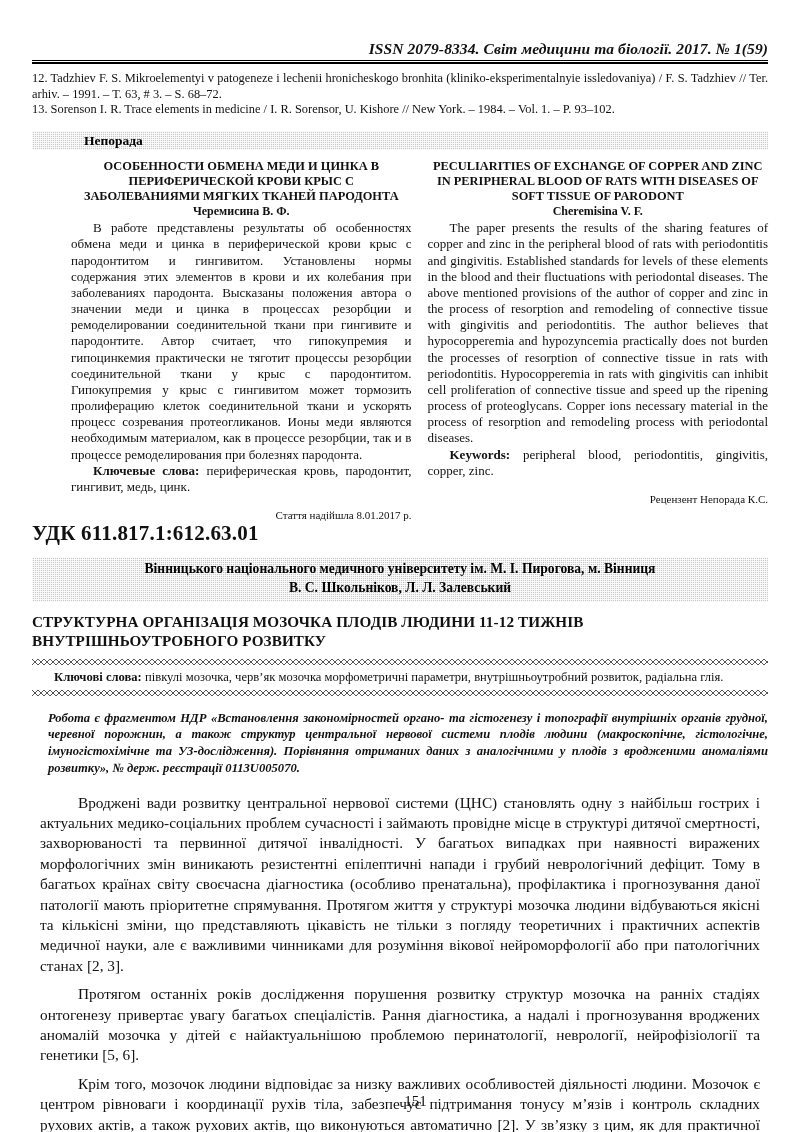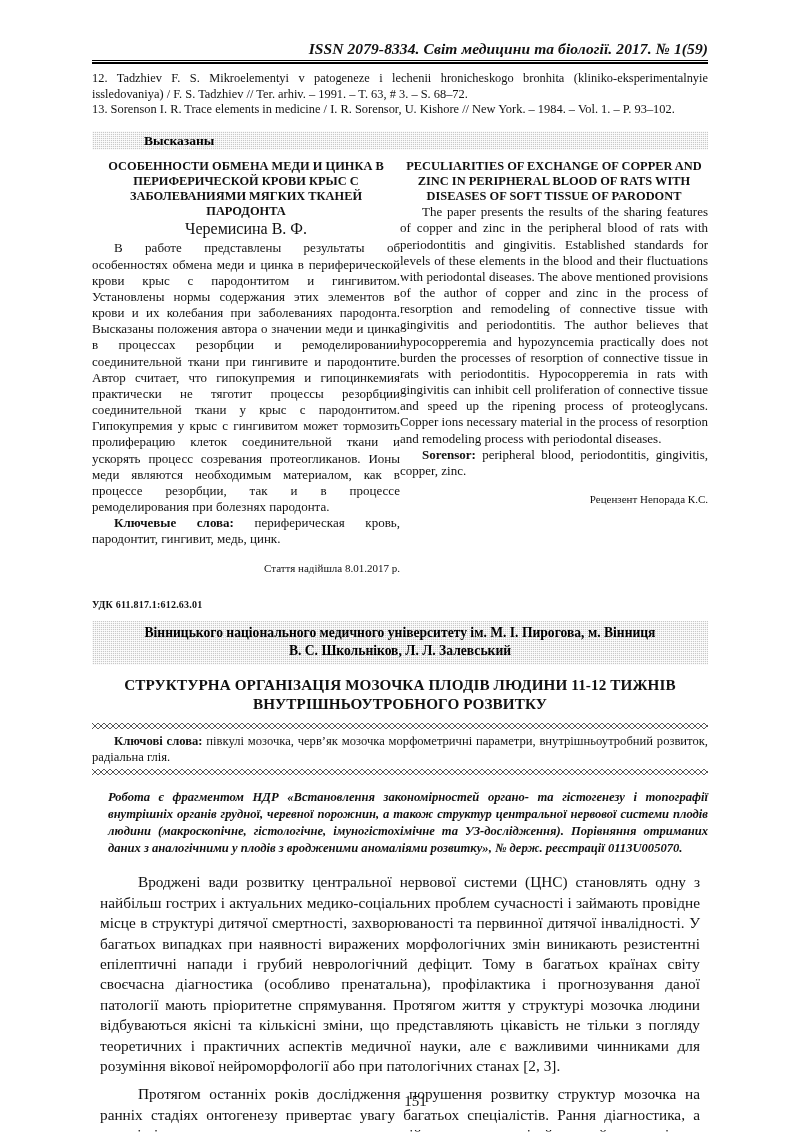--- a/index.html
+++ b/index.html
@@ -13,21 +13,21 @@
     font-family: "Liberation Serif", "DejaVu Serif", serif;
     color: #111111;
     position: relative;
     overflow: hidden;
   }
   .page {
     position: relative;
     width: 800px;
     height: 1132px;
     box-sizing: border-box;
-    padding: 0 92px;
+    padding: 0 32px;
   }
 
   
   .running-head {
     padding-top: 40px;
     text-align: right;
     font-style: italic;
     font-weight: bold;
     font-size: 15.5px;
     letter-spacing: 0.1px;
@@ -66,76 +66,77 @@
     margin-top: 13px;
     height: 19px;
     line-height: 19px;
     font-size: 13.5px;
     padding-left: 52px;
   }
 
   
   .abstracts {
     display: flex;
+    gap: 16px;
     margin-top: 9px;
+    margin-left: 39px;
   }
   .abs-col {
     flex: 1 1 0;
     min-width: 0;
   }
   .abs-title {
     text-align: center;
     font-weight: bold;
     font-size: 12.4px;
     line-height: 1.22;
     text-transform: none;
   }
   .abs-author {
     text-align: center;
-    font-weight: normal;
-    font-size: 16px;
+    font-weight: bold;
+    font-size: 12px;
     line-height: 1.25;
     margin-bottom: 1px;
   }
   .abs-body {
     font-size: 13px;
     line-height: 1.245;
     text-align: justify;
     margin: 0;
   }
   .abs-body + .abs-body { margin-top: 0; }
   .indent { text-indent: 22px; }
   .kw { font-weight: bold; }
   .abs-foot {
     text-align: right;
     font-size: 11px;
     margin-top: 14px;
   }
 
   
   .udc {
-    margin-top: 25px;
-    font-weight: bold;
-    font-size: 10px;
+    font-weight: bold;
+    font-size: 21px;
     letter-spacing: 0.2px;
   }
 
   
   .band-authors {
     margin-top: 11px;
     padding: 3px 6px 4px 6px;
     text-align: center;
     font-size: 13.6px;
     line-height: 1.38;
   }
 
   
   .art-title {
     margin-top: 10px;
-    text-align: center;
+    text-align: left;
     font-weight: bold;
     font-size: 15.2px;
     line-height: 1.27;
     letter-spacing: 0.1px;
   }
 
   
   .wavy {
     height: 6px;
     margin: 9px 0 4px 0;
@@ -194,36 +195,37 @@
 <div class="page">
 
   <div class="running-head">ISSN 2079-8334. Світ медицини та біології. 2017. № 1(59)</div>
   <div class="rule-double"></div>
 
   <div class="refs">
     <p>12. Tadzhiev F. S. Mikroelementyi v patogeneze i lechenii hronicheskogo bronhita (kliniko-eksperimentalnyie issledovaniya) / F. S. Tadzhiev // Ter. arhiv. – 1991. – T. 63, # 3. – S. 68–72.</p>
     <p>13. Sorenson I. R. Trace elements in medicine / I. R. Sorensor, U. Kishore // New York. – 1984. – Vol. 1. – P. 93–102.</p>
   </div>
 
-  <div class="band band-referaty">Высказаны</div>
+  <div class="band band-referaty">Непорада</div>
 
   <div class="abstracts">
 
     <div class="abs-col">
       <div class="abs-title">ОСОБЕННОСТИ ОБМЕНА МЕДИ И ЦИНКА В ПЕРИФЕРИЧЕСКОЙ КРОВИ КРЫС С ЗАБОЛЕВАНИЯМИ МЯГКИХ ТКАНЕЙ ПАРОДОНТА</div>
       <div class="abs-author">Черемисина В. Ф.</div>
       <p class="abs-body indent">В работе представлены результаты об особенностях обмена меди и цинка в периферической крови крыс с пародонтитом и гингивитом. Установлены нормы содержания этих элементов в крови и их колебания при заболеваниях пародонта. Высказаны положения автора о значении меди и цинка в процессах резорбции и ремоделировании соединительной ткани при гингивите и пародонтите. Автор считает, что гипокупремия и гипоцинкемия практически не тяготит процессы резорбции соединительной ткани у крыс с пародонтитом. Гипокупремия у крыс с гингивитом может тормозить пролиферацию клеток соединительной ткани и ускорять процесс созревания протеогликанов. Ионы меди являются необходимым материалом, как в процессе резорбции, так и в процессе ремоделирования при болезнях пародонта.</p>
       <p class="abs-body indent"><span class="kw">Ключевые слова:</span><span> периферическая кровь, пародонтит, гингивит, медь, цинк.</span></p>
       <div class="abs-foot">Стаття надійшла 8.01.2017 р.</div>
     </div>
 
     <div class="abs-col">
       <div class="abs-title">PECULIARITIES OF EXCHANGE OF COPPER AND ZINC IN PERIPHERAL BLOOD OF RATS WITH DISEASES OF SOFT TISSUE OF PARODONT</div>
+      <div class="abs-author">Cheremisina V. F.</div>
       <p class="abs-body indent">The paper presents the results of the sharing features of copper and zinc in the peripheral blood of rats with periodontitis and gingivitis. Established standards for levels of these elements in the blood and their fluctuations with periodontal diseases. The above mentioned provisions of the author of copper and zinc in the process of resorption and remodeling of connective tissue with gingivitis and periodontitis. The author believes that hypocopperemia and hypozyncemia practically does not burden the processes of resorption of connective tissue in rats with periodontitis. Hypocopperemia in rats with gingivitis can inhibit cell proliferation of connective tissue and speed up the ripening process of proteoglycans. Copper ions necessary material in the process of resorption and remodeling process with periodontal diseases.</p>
-      <p class="abs-body indent"><span class="kw">Sorensor:</span><span> peripheral blood, periodontitis, gingivitis, copper, zinc.</span></p>
+      <p class="abs-body indent"><span class="kw">Keywords:</span><span> peripheral blood, periodontitis, gingivitis, copper, zinc.</span></p>
       <div class="abs-foot">Рецензент Непорада К.С.</div>
     </div>
 
   </div>
 
   <div class="udc">УДК 611.817.1:612.63.01</div>
 
   <div class="band band-authors">
     <div>Вінницького національного медичного університету ім. М. І. Пирогова, м. Вінниця</div>
     <div>В. С. Школьніков, Л. Л. Залевський</div>

